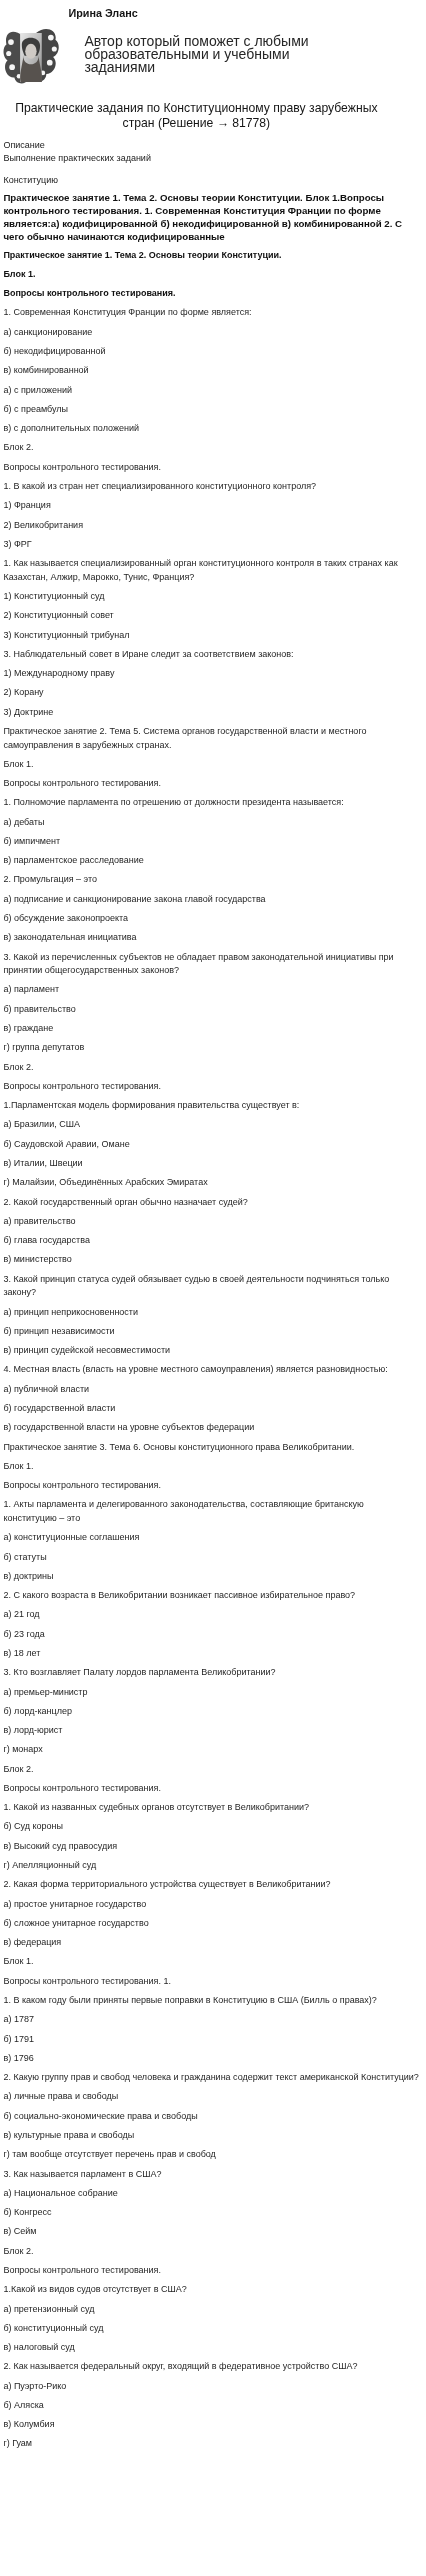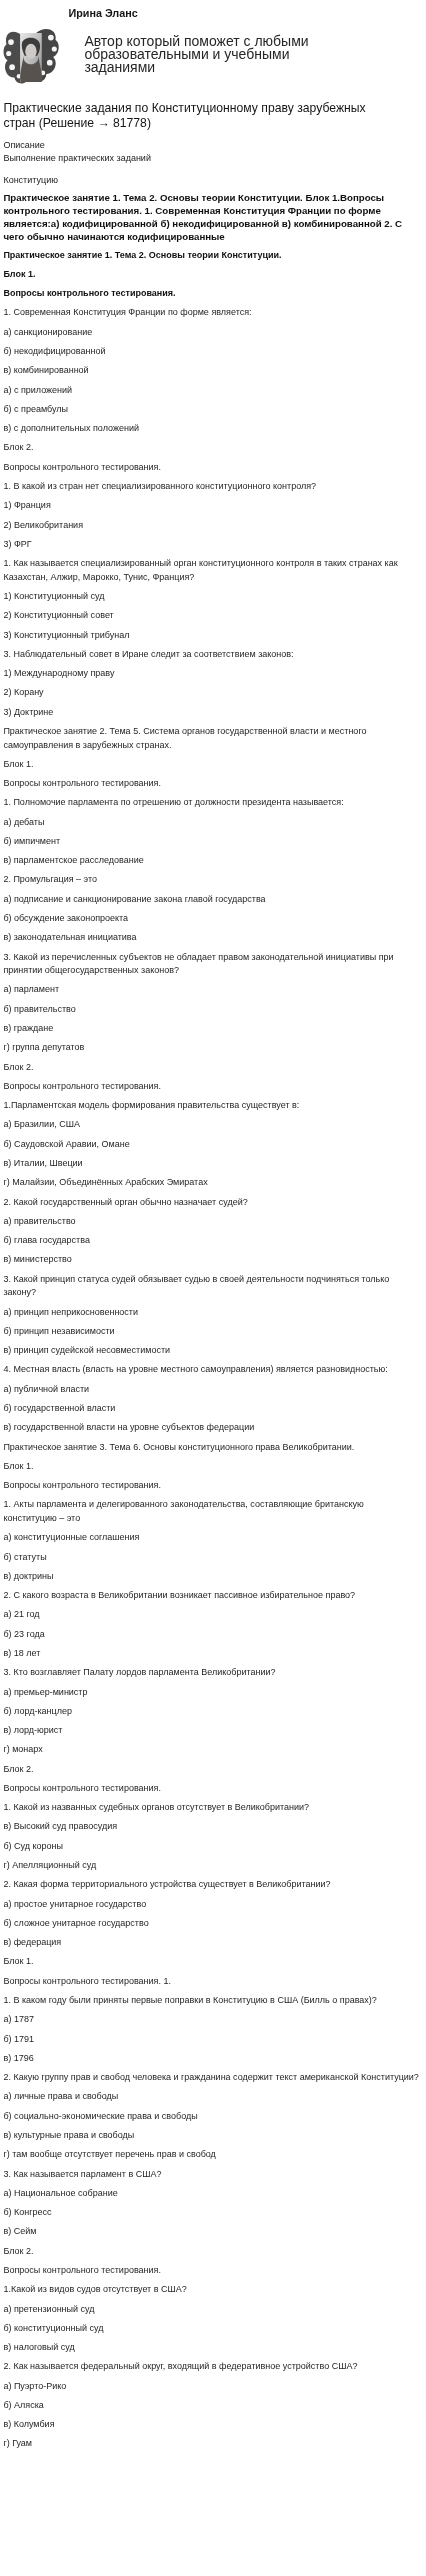--- a/index.html
+++ b/index.html
@@ -31,20 +31,21 @@
   }
 
   
   .page-title {
     margin: 11.4px 0 8px 0;
     max-width: 386px;
     font-size: 12.2px;
     line-height: 14.8px;
     font-weight: normal;
     color: #161616;
+    text-align: center;
   }
   .meta-line { margin: 1.1px 0; line-height: 12.5px; color: #222222; }
   .toc-label { margin-top: 9px; }
   .toc-excerpt {
     margin: 4.5px 0 3.4px 0;
     max-width: 420px;
     font-weight: bold;
     font-size: 9.7px;
     line-height: 13px;
     color: #111111;
@@ -176,22 +177,22 @@
       <p class="normal">б) 23 года</p>
       <p class="normal">в) 18 лет</p>
       <p class="normal">3. Кто возглавляет Палату лордов парламента Великобритании?</p>
       <p class="normal">а) премьер-министр</p>
       <p class="normal">б) лорд-канцлер</p>
       <p class="normal">в) лорд-юрист</p>
       <p class="normal">г) монарх</p>
       <p class="normal">Блок 2.</p>
       <p class="normal">Вопросы контрольного тестирования.</p>
       <p class="normal">1. Какой из названных судебных органов отсутствует в Великобритании?</p>
+      <p class="normal">б) Суд короны</p>
       <p class="normal">в) Высокий суд правосудия</p>
-      <p class="normal">б) Суд короны</p>
       <p class="normal">г) Апелляционный суд</p>
       <p class="normal">2. Какая форма территориального устройства существует в Великобритании?</p>
       <p class="normal">а) простое унитарное государство</p>
       <p class="normal">б) сложное унитарное государство</p>
       <p class="normal">в) федерация</p>
       <p class="normal">Блок 1.</p>
       <p class="normal">Вопросы контрольного тестирования. 1.</p>
       <p class="normal">1. В каком году были приняты первые поправки в Конституцию в США (Билль о правах)?</p>
       <p class="normal">а) 1787</p>
       <p class="normal">б) 1791</p>

